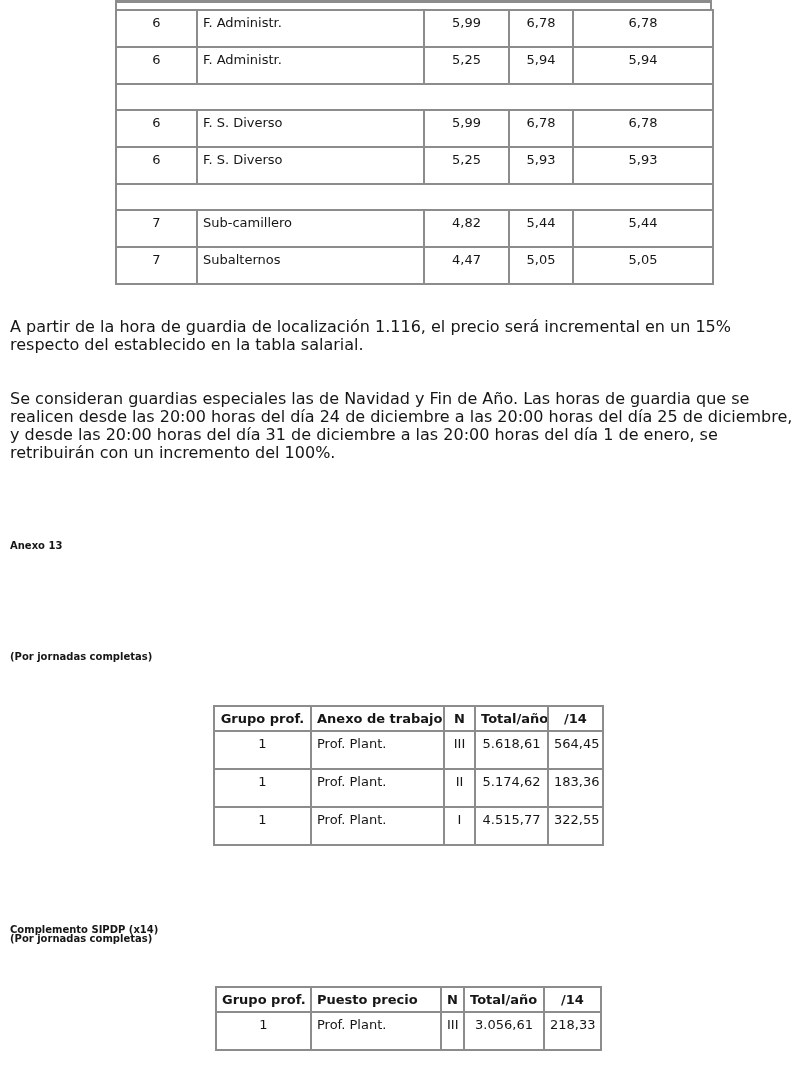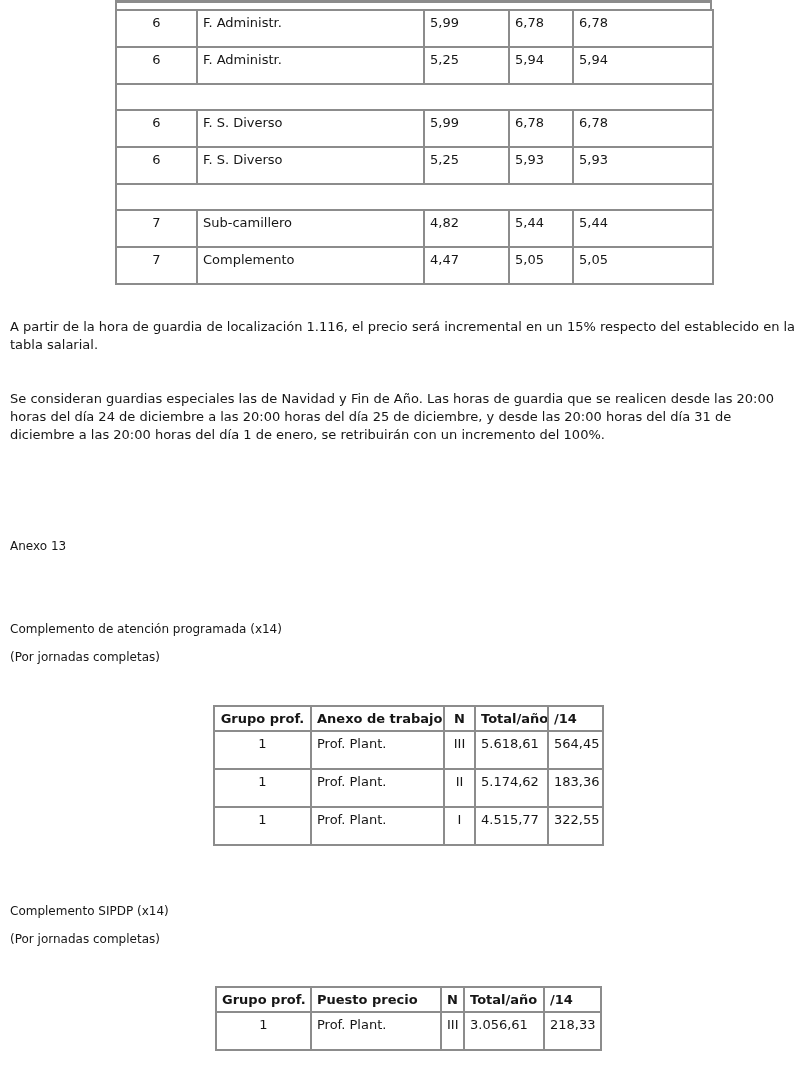--- a/index.html
+++ b/index.html
@@ -40,44 +40,45 @@
   .top-table td { height: 37px; }
   .top-table td.empty { border-left: none; border-right: none; height: 26px; }
 
   .small-table th { font-weight: bold; height: 22px; }
   .small-table td { height: 38px; }
   .t2 { left: 213px; top: 705px; width: 391px; }
   .t3 { left: 215px; top: 986px; width: 387px; }
 
   .al { text-align: left; }
   .ac { text-align: center; }
-  .ar { text-align: left; }
+  .ar { text-align: center; }
 
   .para {
     position: absolute;
     left: 10px;
     width: 788px;
-    font-size: 13px;
+    font-size: 16px;
     line-height: 18px;
   }
   .p1 { top: 318px; }
   .p2 { top: 390px; }
 
   .line {
     position: absolute;
     left: 10px;
-    font-size: 12px;
+    font-size: 10px;
     line-height: 16px;
     white-space: nowrap;
+    font-weight: bold;
   }
   .anexo-title    { top: 538px; }
   .anexo-subtitle { top: 566px; }
   .s1-heading     { top: 621px; }
   .s1-subheading  { top: 649px; }
-  .s2-heading     { top: 903px; }
+  .s2-heading     { top: 922px; }
   .s2-subheading  { top: 931px; }
 </style>
 </head>
 <body>
 
 <div class="page">
 
   <div class="prev-edge"></div>
   <div class="prev-stub-l"></div>
   <div class="prev-stub-r"></div>
@@ -127,34 +128,33 @@
       </tr>
       <tr>
         <td class="ac">7</td>
         <td class="al">Sub-camillero</td>
         <td class="ar">4,82</td>
         <td class="ar">5,44</td>
         <td class="ar">5,44</td>
       </tr>
       <tr>
         <td class="ac">7</td>
-        <td class="al">Complemento</td>
+        <td class="al">Subalternos</td>
         <td class="ar">4,47</td>
         <td class="ar">5,05</td>
         <td class="ar">5,05</td>
       </tr>
     </tbody>
   </table>
 
   <p class="para p1">A partir de la hora de guardia de localización 1.116, el precio será incremental en un 15% respecto del establecido en la tabla salarial.</p>
   <p class="para p2">Se consideran guardias especiales las de Navidad y Fin de Año. Las horas de guardia que se realicen desde las 20:00 horas del día 24 de diciembre a las 20:00 horas del día 25 de diciembre, y desde las 20:00 horas del día 31 de diciembre a las 20:00 horas del día 1 de enero, se retribuirán con un incremento del 100%.</p>
 
   <div class="line anexo-title">Anexo 13</div>
 
-  <div class="line s1-heading">Complemento de atención programada (x14)</div>
   <div class="line s1-subheading">(Por jornadas completas)</div>
 
   <table class="tbl small-table t2">
     <colgroup>
       <col style="width:97px">
         <col style="width:133px">
         <col style="width:31px">
         <col style="width:73px">
         <col style="width:55px">
     </colgroup>

